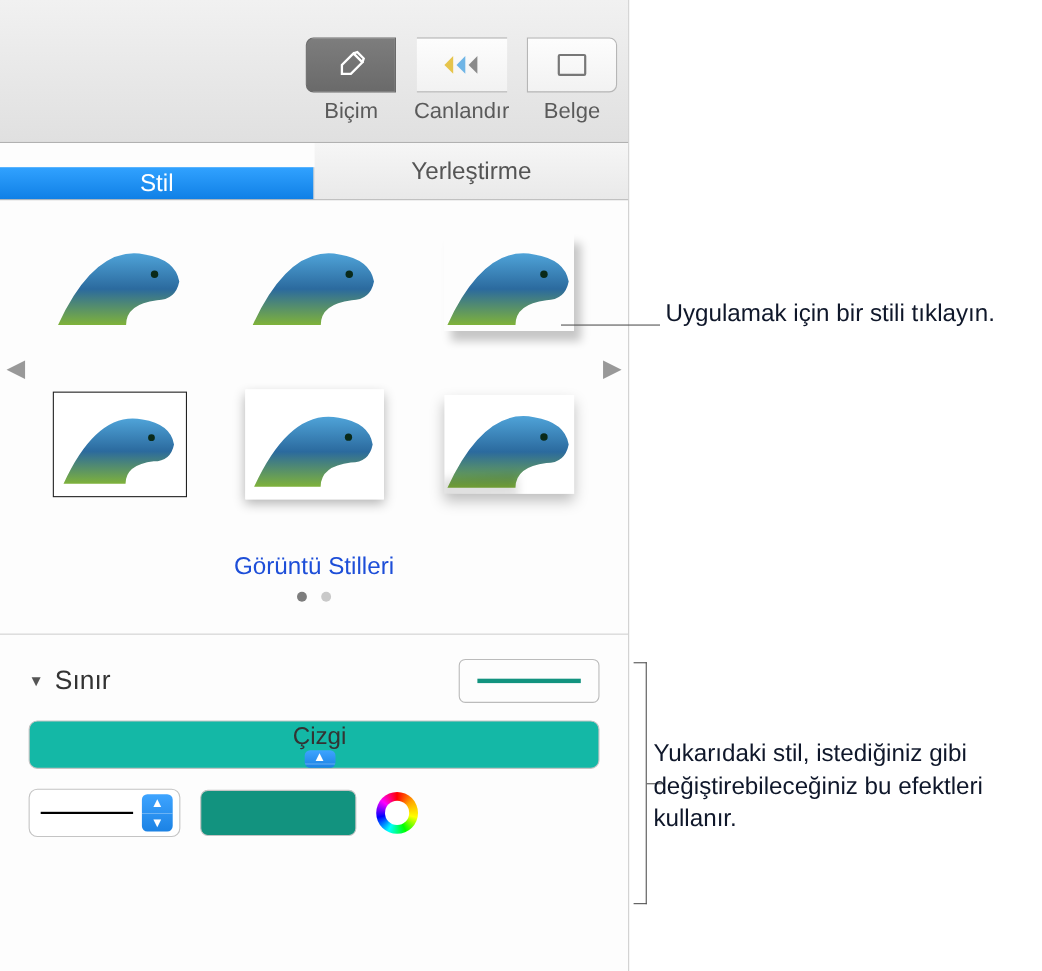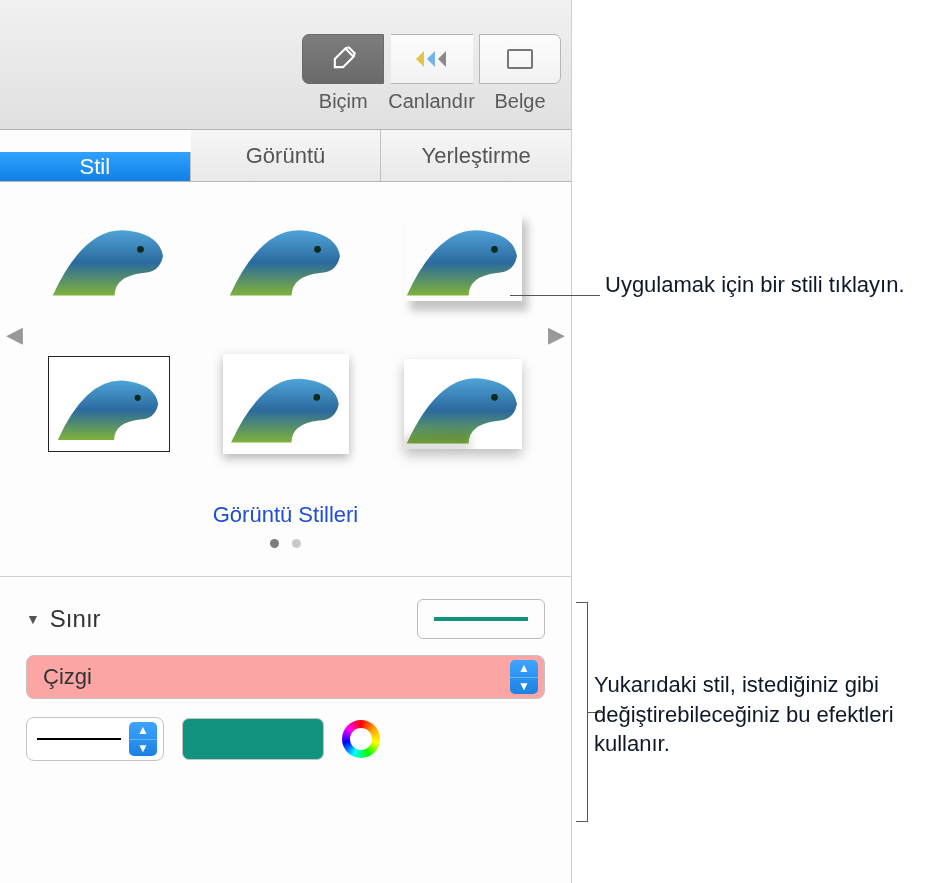--- a/index.html
+++ b/index.html
@@ -28,21 +28,21 @@
     background: linear-gradient(#f1f1f1,#e0e0e0);
     border-bottom: 1px solid #b1b1b1;
     display: flex;
     align-items: flex-start;
     justify-content: flex-end;
     padding-top: 34px;
     padding-right: 10px;
   }
   .seg {
     display: flex;
-    gap: 4px;
+    gap: 16px;
   }
   .seg-wrap { display:flex; flex-direction:column; align-items:center; }
   .seg button {
     width: 82px; height: 50px;
     background: linear-gradient(#fdfdfd,#f2f2f2);
     border: 1px solid #b6b6b6;
     display: flex; align-items:center; justify-content:center;
     color:#6a6a6a;
     font-size: 18px;
   }
@@ -145,25 +145,26 @@
     border-radius:6px;
     background:#fdfdfd;
     display:flex; align-items:center; justify-content:center;
   }
   .preview-line { width:94px; height:4px; background:#12937f; }
 
   .select {
     width:100%; height:44px;
     border:1px solid #c4c4c4;
     border-radius:8px;
-    background:#fca5a5;
+    background:#14b8a6;
     display:flex; align-items:center; justify-content:space-between;
     padding:0 6px 0 16px;
     font-size:22px; color:#333;
     margin-bottom:18px;
+    flex-direction:column;
   }
   .stepper-blue {
     width:28px; height:34px;
     background:linear-gradient(#3ea4ff,#1b82e4);
     border-radius:5px;
     display:flex; flex-direction:column;
     overflow:hidden;
   }
   .stepper-blue div { flex:1; display:flex; align-items:center; justify-content:center; color:#fff; font-size:12px; line-height:1;}
   .stepper-blue div:first-child{border-bottom:1px solid rgba(255,255,255,.3);}
@@ -264,21 +265,20 @@
               <rect x="2" y="2" width="24" height="18" rx="1"></rect>
             </svg>
         </button>
         <div class="seg-label">Belge</div>
       </div>
     </div>
   </div>
 
   <div class="tabs">
     <div class="tab active">Stil</div>
-    <div class="tab">Görüntü</div>
     <div class="tab">Yerleştirme</div>
   </div>
 
   <div class="styles">
     <span class="nav-arrow nav-left">◀</span>
     <span class="nav-arrow nav-right">▶</span>
 
     <div class="style-row">
       <div class="thumb">
           <div class="thumb-inner"><svg class="lizard" viewBox="0 0 100 80">

